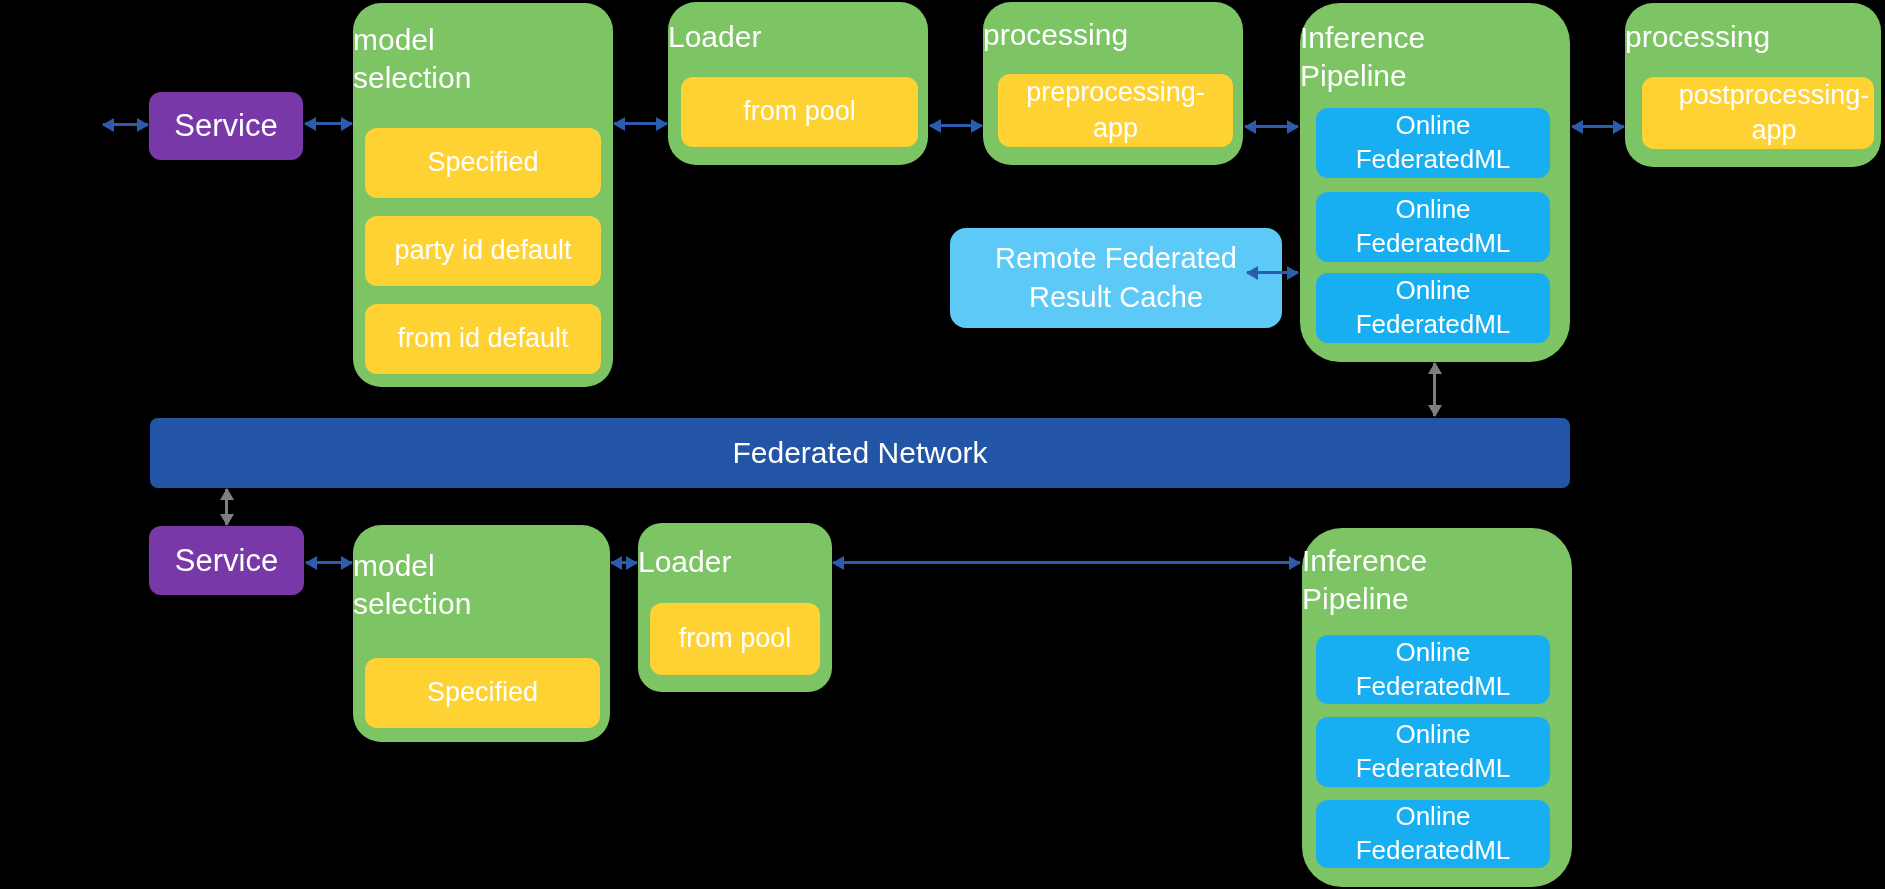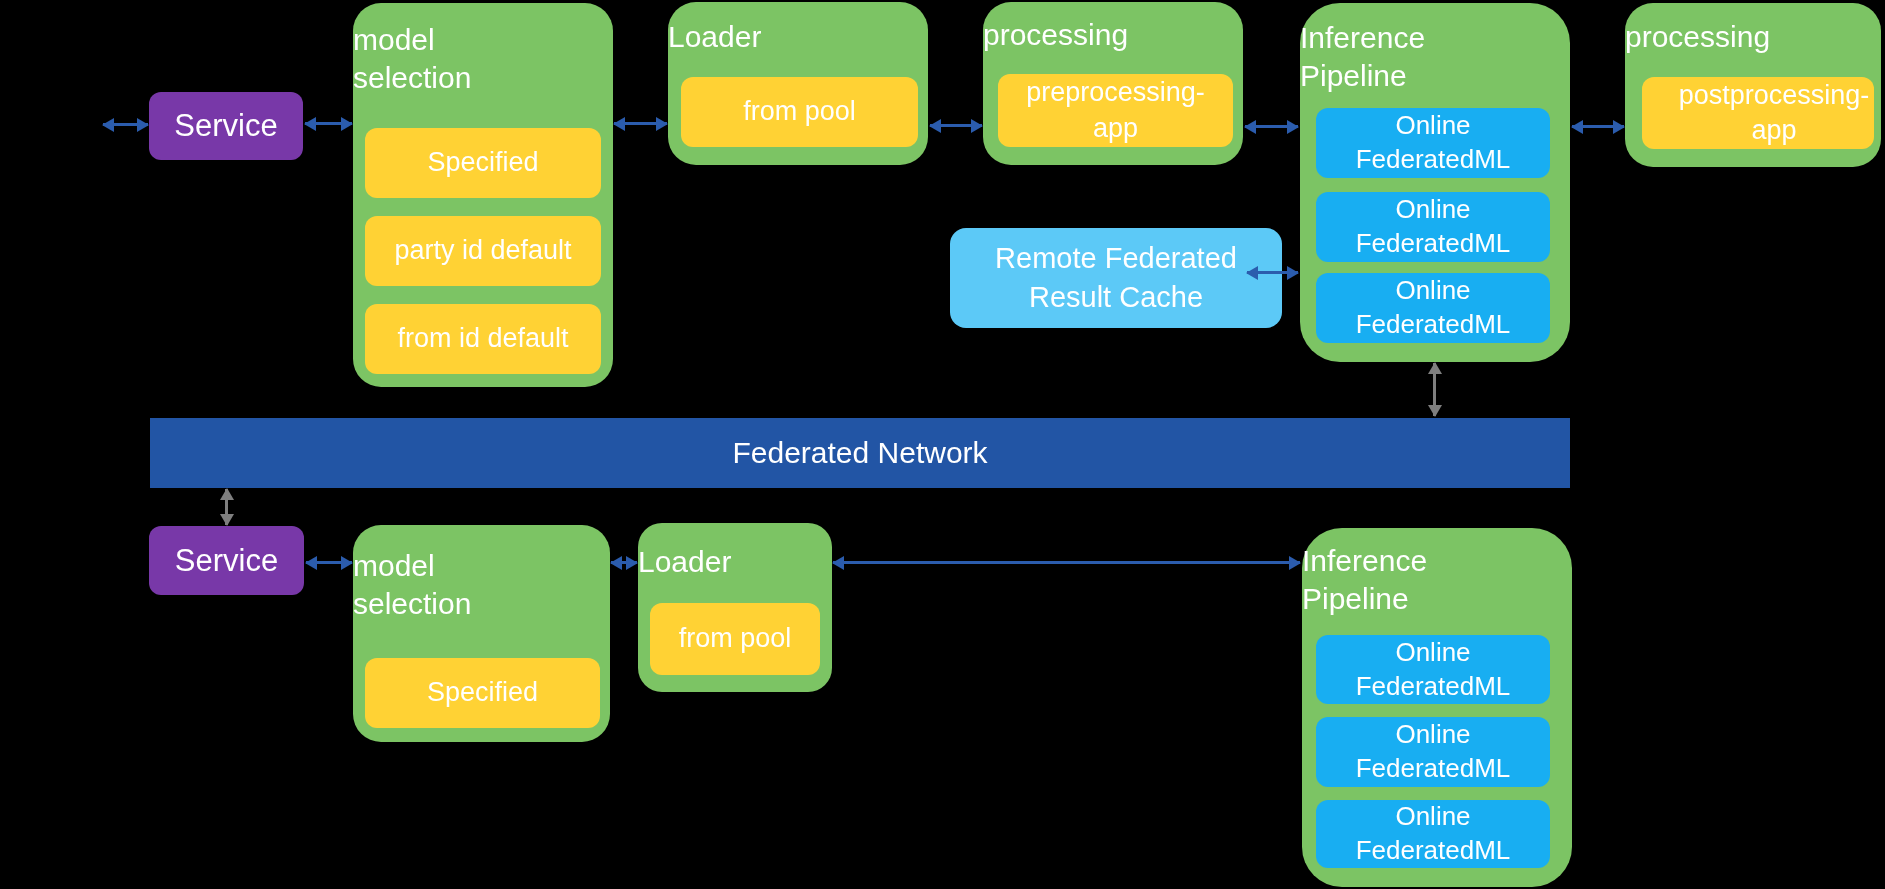--- a/index.html
+++ b/index.html
@@ -10,21 +10,21 @@
         text-align:center;}
   .ellipse{border-radius:50%;background:var(--node-teal,#2FBEC9);font-size:30px;}
   .pill{background:var(--node-purple,#7838A8);border-radius:12px;font-size:31px;}
   .group{position:absolute;background:var(--node-green,#7CC464);border-radius:28px;}
   .gtitle{position:absolute;left:0;right:0;text-align:left;font-size:30px;line-height:1.25;}
   .ybox{position:absolute;background:var(--node-yellow,#FFD234);border-radius:12px;
         font-size:27px;line-height:1.3;display:flex;align-items:center;justify-content:center;text-align:center;}
   .bbox{position:absolute;background:var(--node-blue,#18AEF2);border-radius:12px;
         font-size:26px;line-height:1.3;display:flex;align-items:center;justify-content:center;text-align:center;}
   .cache{background:var(--node-light-blue,#5CC9F7);border-radius:16px;font-size:29px;line-height:1.35;}
-  .netbar{background:var(--network-bar-blue,#2255A5);border-radius:0;font-size:30px;}
+  .netbar{background:var(--network-bar-blue,#2255A5);border-radius:8px;font-size:30px;}
   .nowrap{white-space:nowrap;text-align:right;}
   .w160 span{display:inline-block;max-width:160px;}
   .w180 span{display:inline-block;max-width:180px;}
   .w175 span{display:inline-block;max-width:175px;}
   .w200 span{display:inline-block;max-width:200px;}
   
   .arrow-h{position:absolute;height:3px;background:var(--arrow-blue,#2B5CAD);}
   .arrow-h::before,.arrow-h::after{content:"";position:absolute;top:50%;transform:translateY(-50%);
         width:0;height:0;border-top:7px solid transparent;border-bottom:7px solid transparent;}
   .arrow-h::before{left:-1px;border-right:12px solid var(--arrow-blue,#2B5CAD);}

